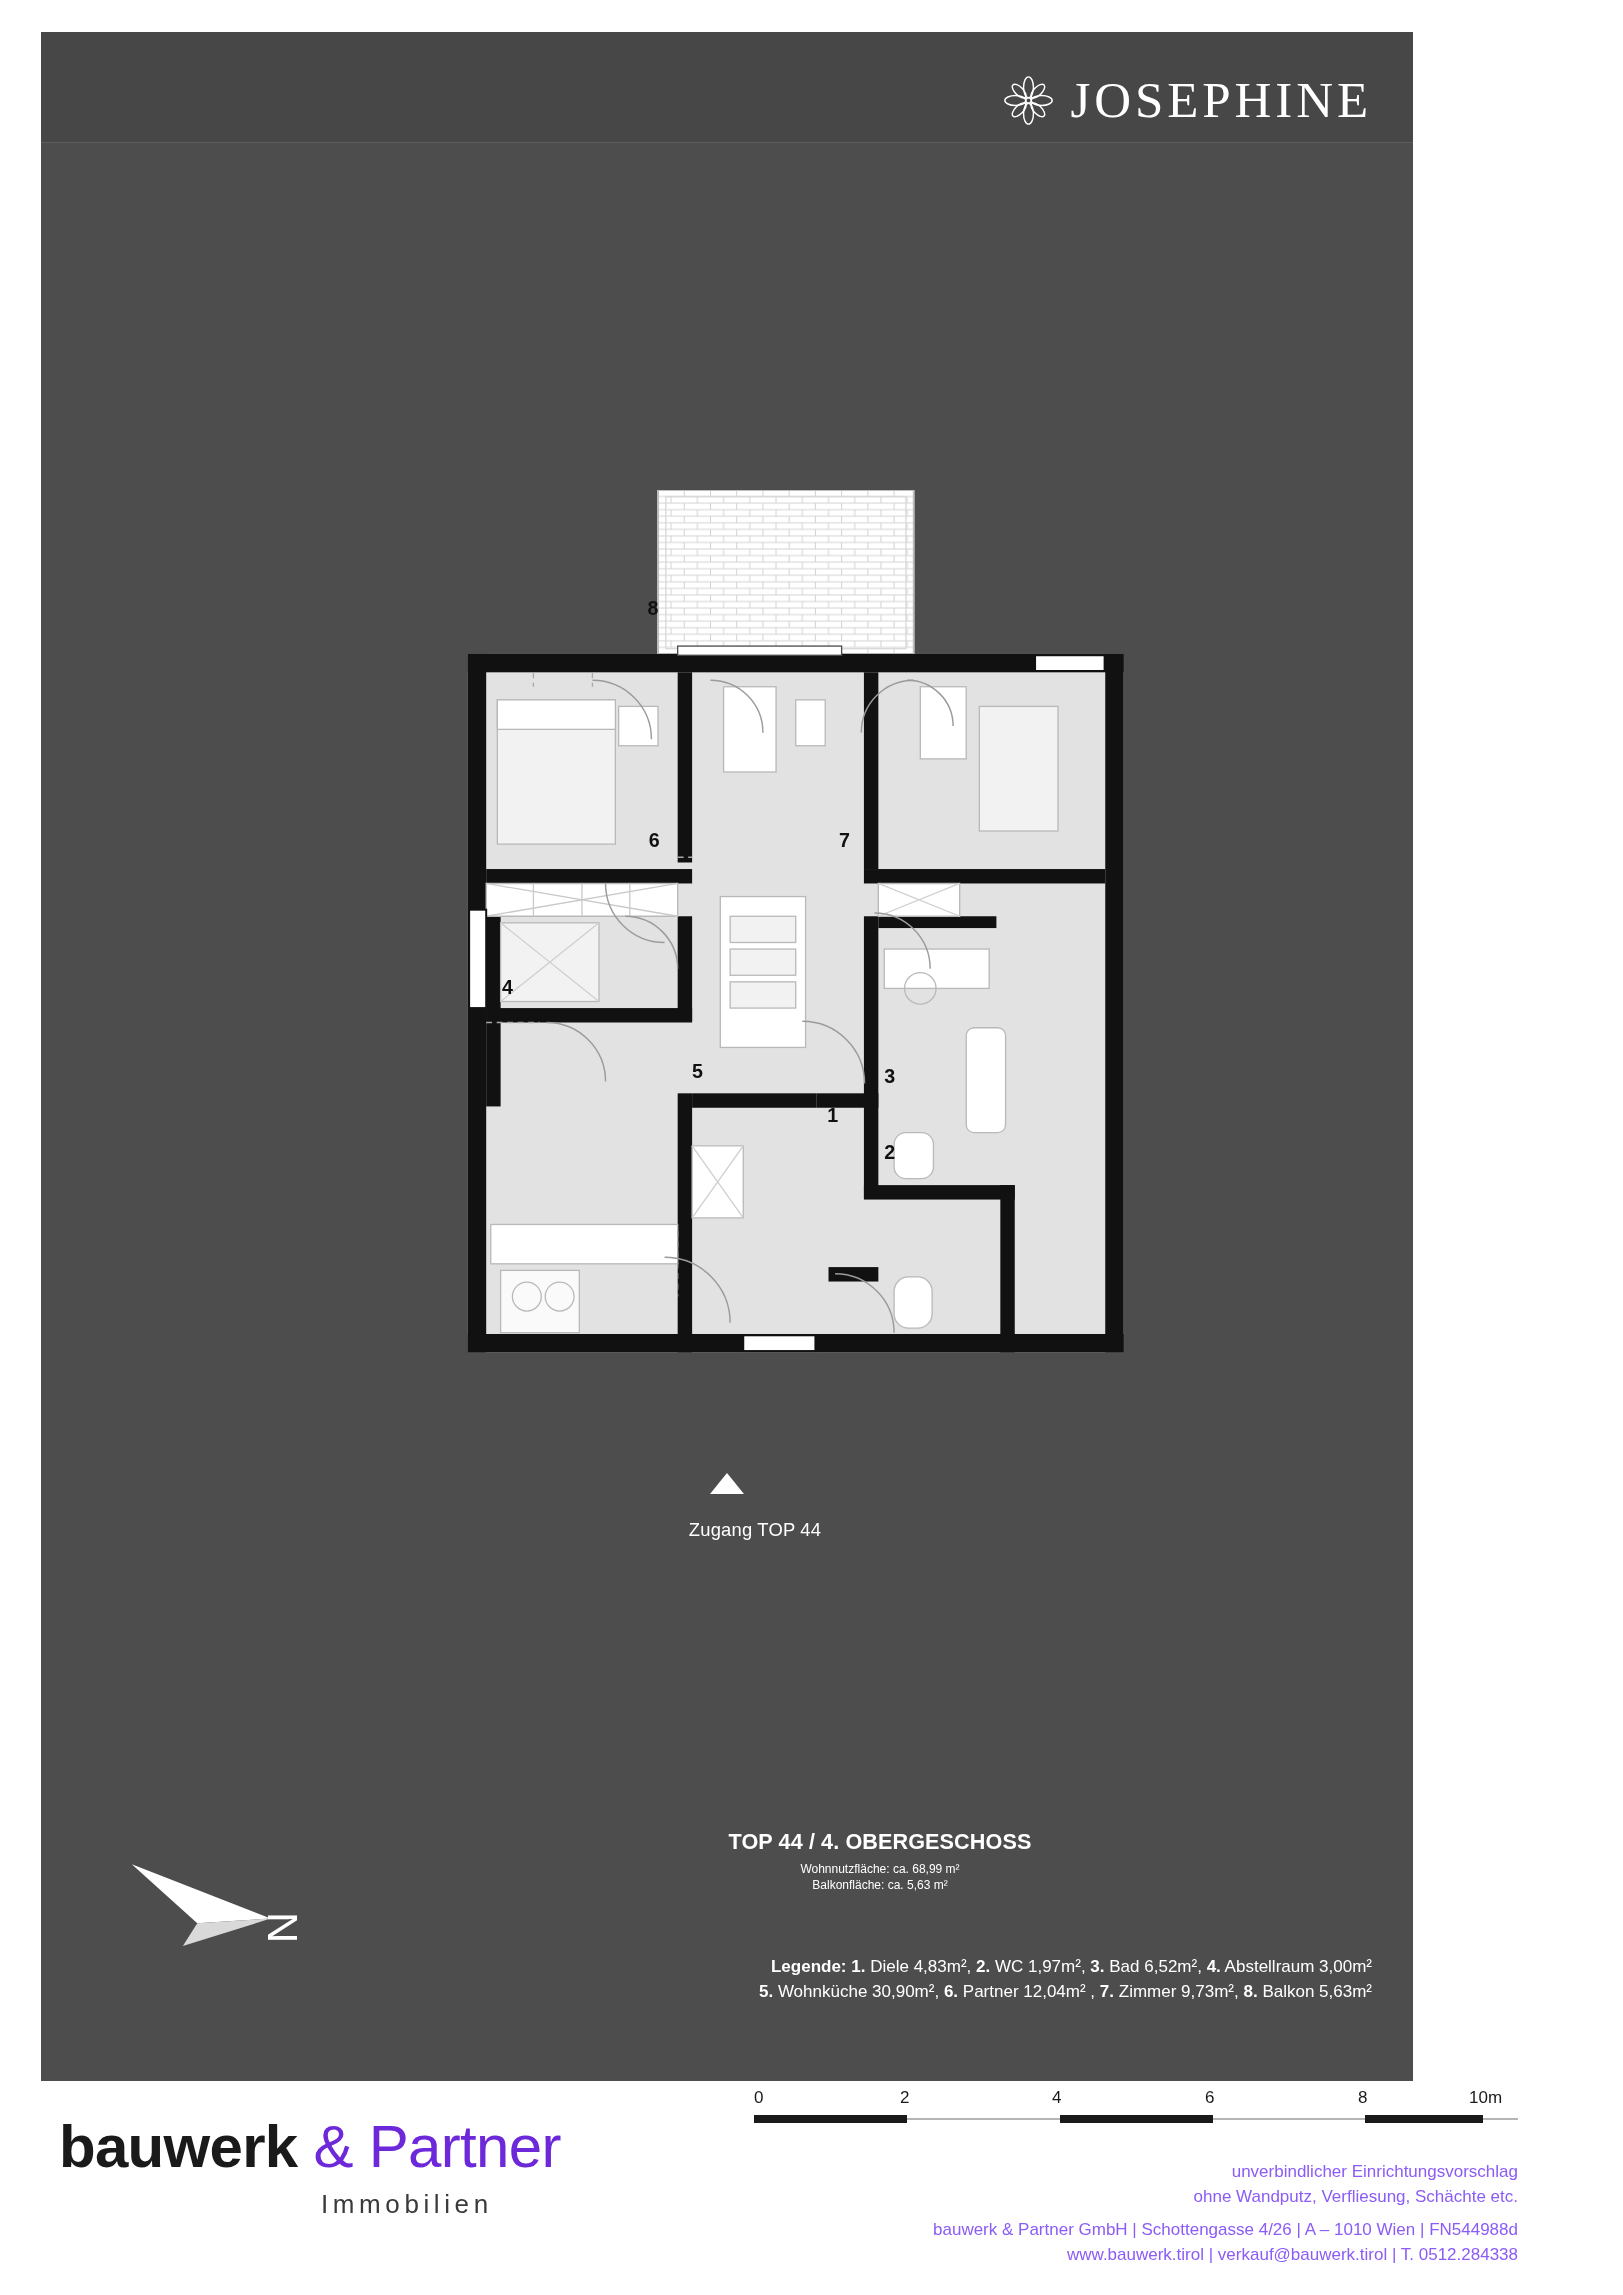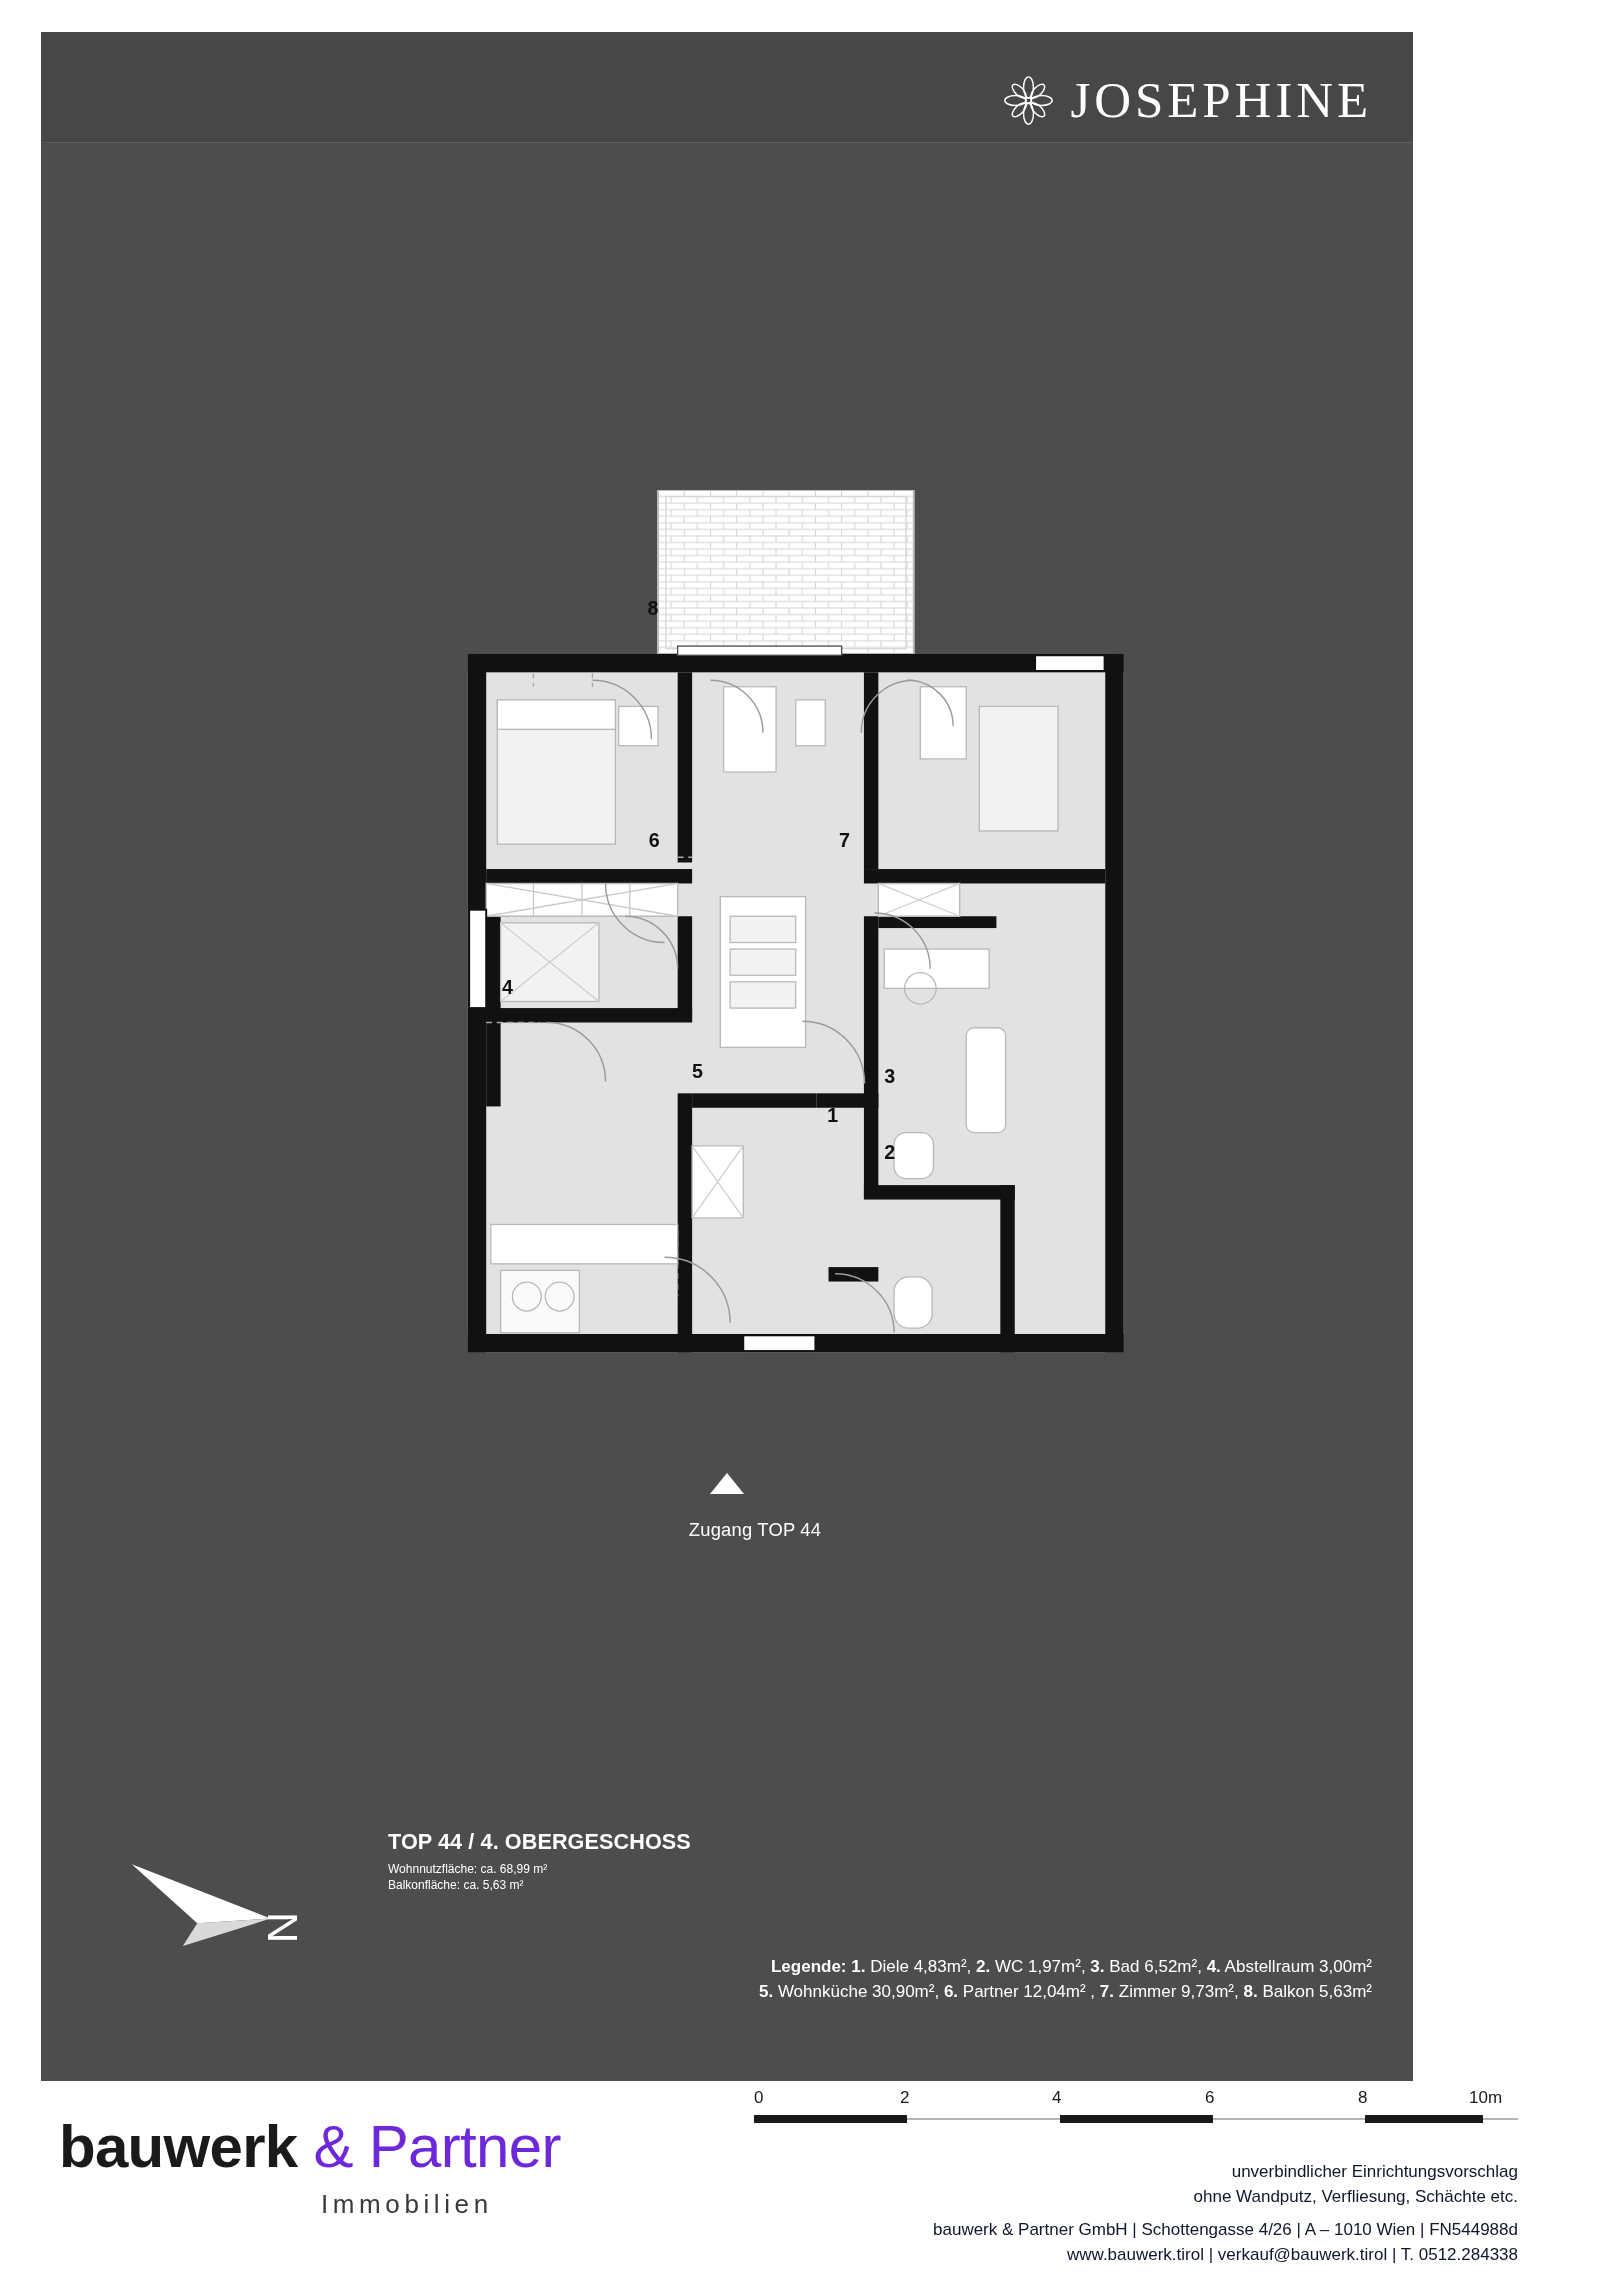--- a/index.html
+++ b/index.html
@@ -51,21 +51,21 @@
     position:absolute;left:50%;top:1331px;transform:translateX(-50%);
     width:0;height:0;border-left:17px solid transparent;border-right:17px solid transparent;
     border-bottom:21px solid #ffffff;
   }
   
   .north{
     position:absolute;left:79px;top:1699px;width:275px;height:125px;
   }
   
   .titleblock{
-    position:absolute;right:41px;top:1797px;width:984px;text-align:left;color:#ffffff;
+    position:absolute;right:41px;top:1797px;width:984px;text-align:center;color:#ffffff;
   }
   .tb-title{font-size:21.6px;font-weight:bold;letter-spacing:0.1px;margin-bottom:6.6px;}
   .tb-line{font-size:12px;line-height:1.35;}
   .legend{
     position:absolute;right:41px;top:1922px;width:1181px;text-align:right;color:#ffffff;
     font-size:17px;line-height:1.5;
   }
   .legend b{font-weight:bold;}
   
   .footer{
@@ -86,21 +86,21 @@
   .scalebar{
     position:absolute;left:754px;top:6.6px;width:764px;
   }
   .scale-labels{position:relative;height:22px;color:#1a1a1a;font-size:17px;}
   .scale-labels span{position:absolute;top:0;}
   .scale-graphic{position:relative;height:13px;margin-top:2.6px;}
   .scale-graphic .seg{position:absolute;top:2.6px;height:8.5px;}
   .scale-graphic .line{position:absolute;top:5.9px;height:2px;background:#1a1a1a;width:100%;}
   
   .foot-text{
-    position:absolute;right:105px;top:79px;width:853px;text-align:right;color:#0f172a;
+    position:absolute;right:105px;top:79px;width:853px;text-align:right;color:#8b5cf6;
     font-size:17px;line-height:1.45;
   }
   .foot-text .row2{margin-top:9.2px;}
   .disclaimer{margin-bottom:9.2px;}
 </style>
 </head>
 <body>
 
 <div class="page">
 

